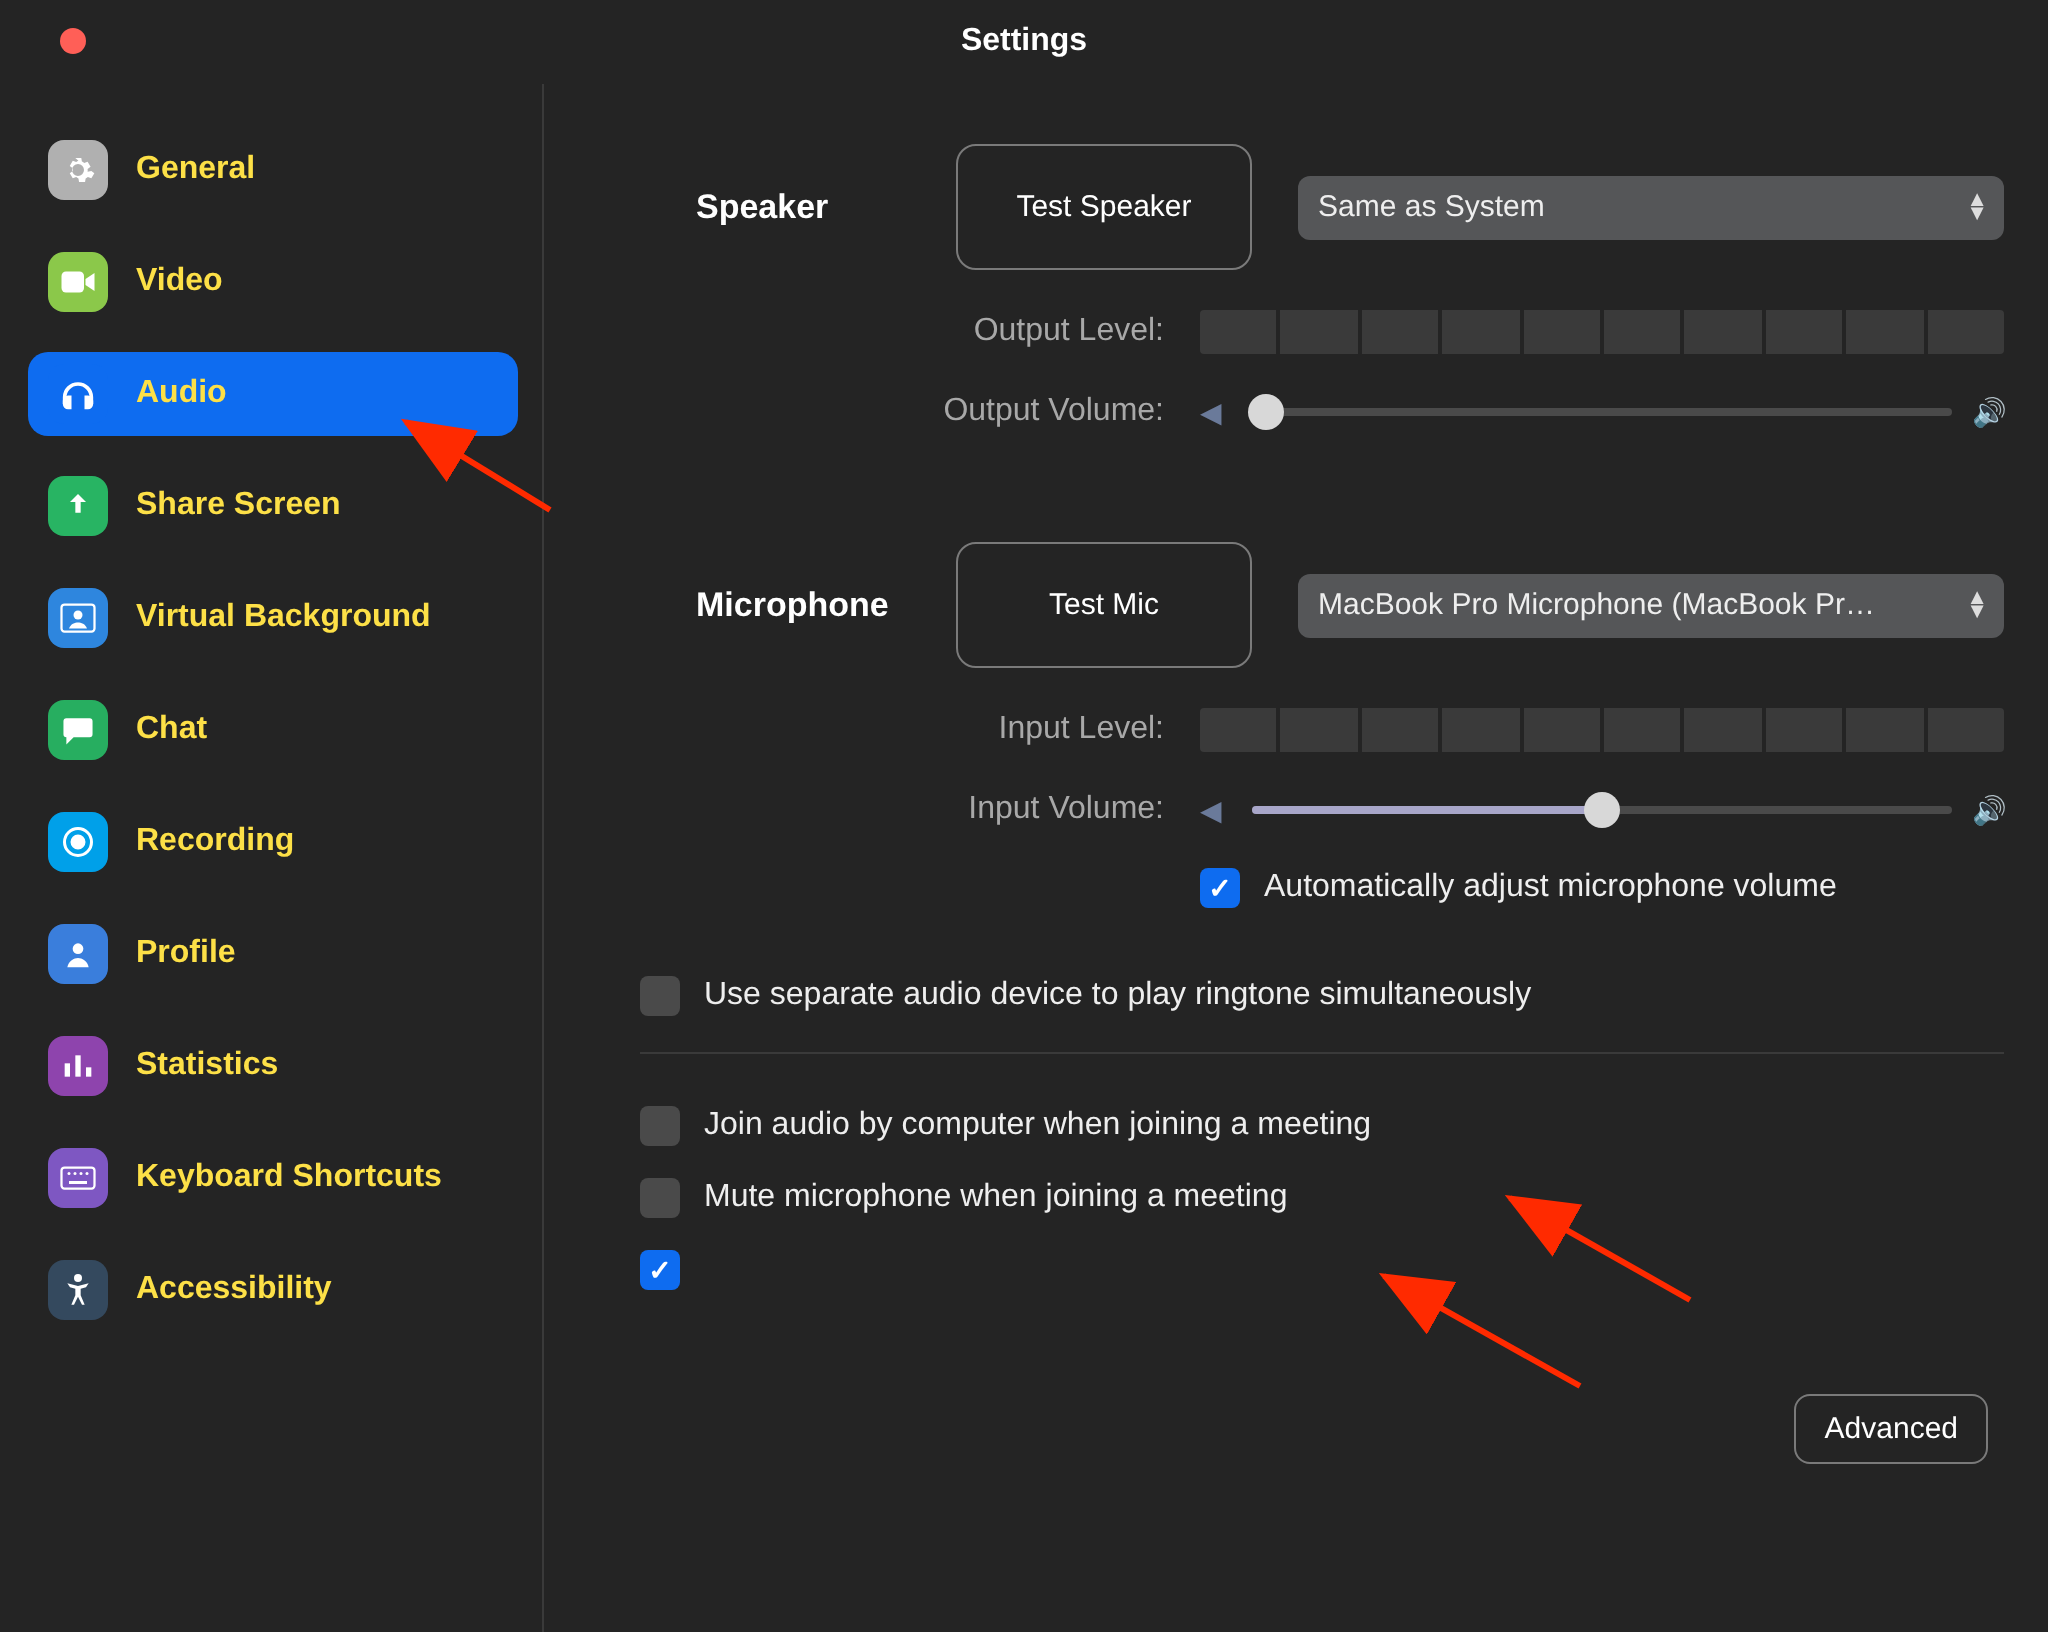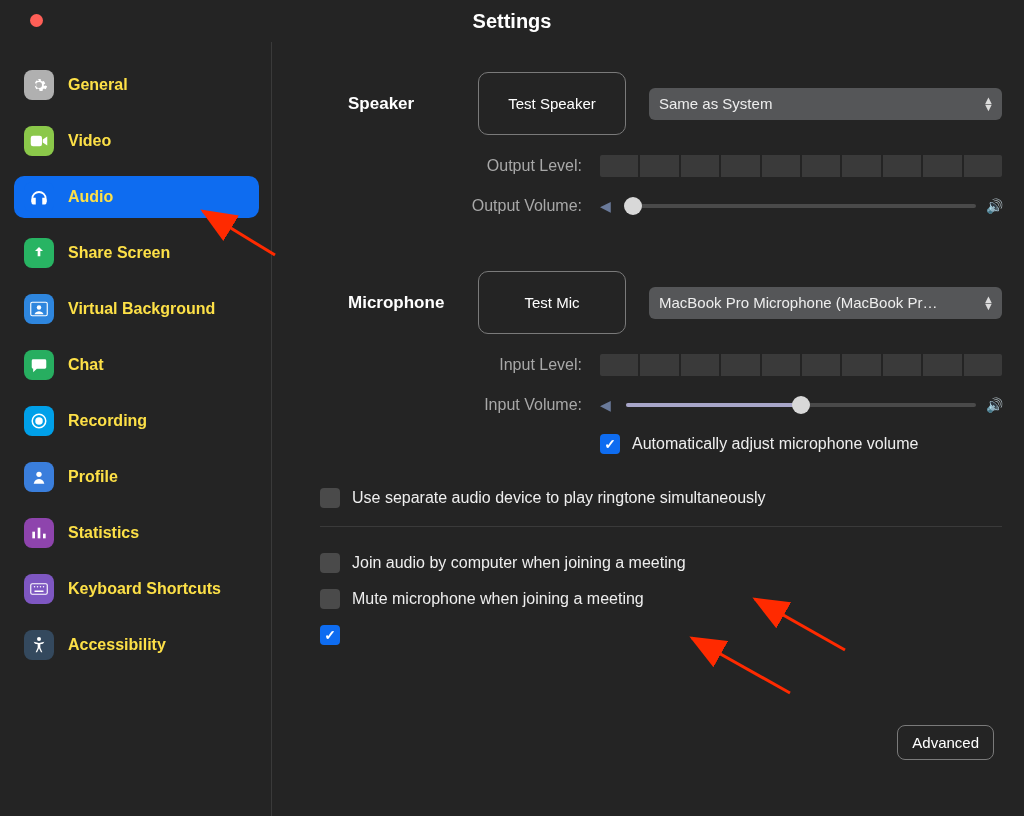--- a/index.html
+++ b/index.html
@@ -19,21 +19,21 @@
   }
   .traffic-dot {
     width: 13px; height: 13px; border-radius: 50%;
     background: #ff5f57;
     position: absolute; left: 30px; top: 14px;
   }
   .title {
     width: 100%;
     text-align: center;
     font-weight: 700;
-    font-size: 20px;
+    font-size: 16px;
     color: #fff;
   }
   .columns { display: flex; height: calc(100% - 42px); }
   .sidebar {
     width: 272px;
     padding: 22px 12px 0 14px;
     border-right: 1px solid #3a3a3a;
   }
   .side-item {
     display: flex; align-items: center;
@@ -169,21 +169,21 @@
     display: flex; align-items: center; justify-content: center;
     cursor: pointer;
     flex-shrink: 0;
   }
   .cb.checked { background: #0e6cf0; }
   .cb.checked::after { content: "✓"; color: #fff; font-size: 14px; font-weight: bold; }
   .divider { height: 1px; background: #3a3a3a; margin: 18px 0 26px 0; }
   .adv-btn {
     position: absolute;
     right: 30px;
-    bottom: 56px;
+    bottom: 84px;
     border: 1px solid #7a7a7a;
     border-radius: 8px;
     background: transparent;
     color: #fff;
     font-size: 15px;
     padding: 8px 14px;
     cursor: pointer;
   }
   
   .arrow {

